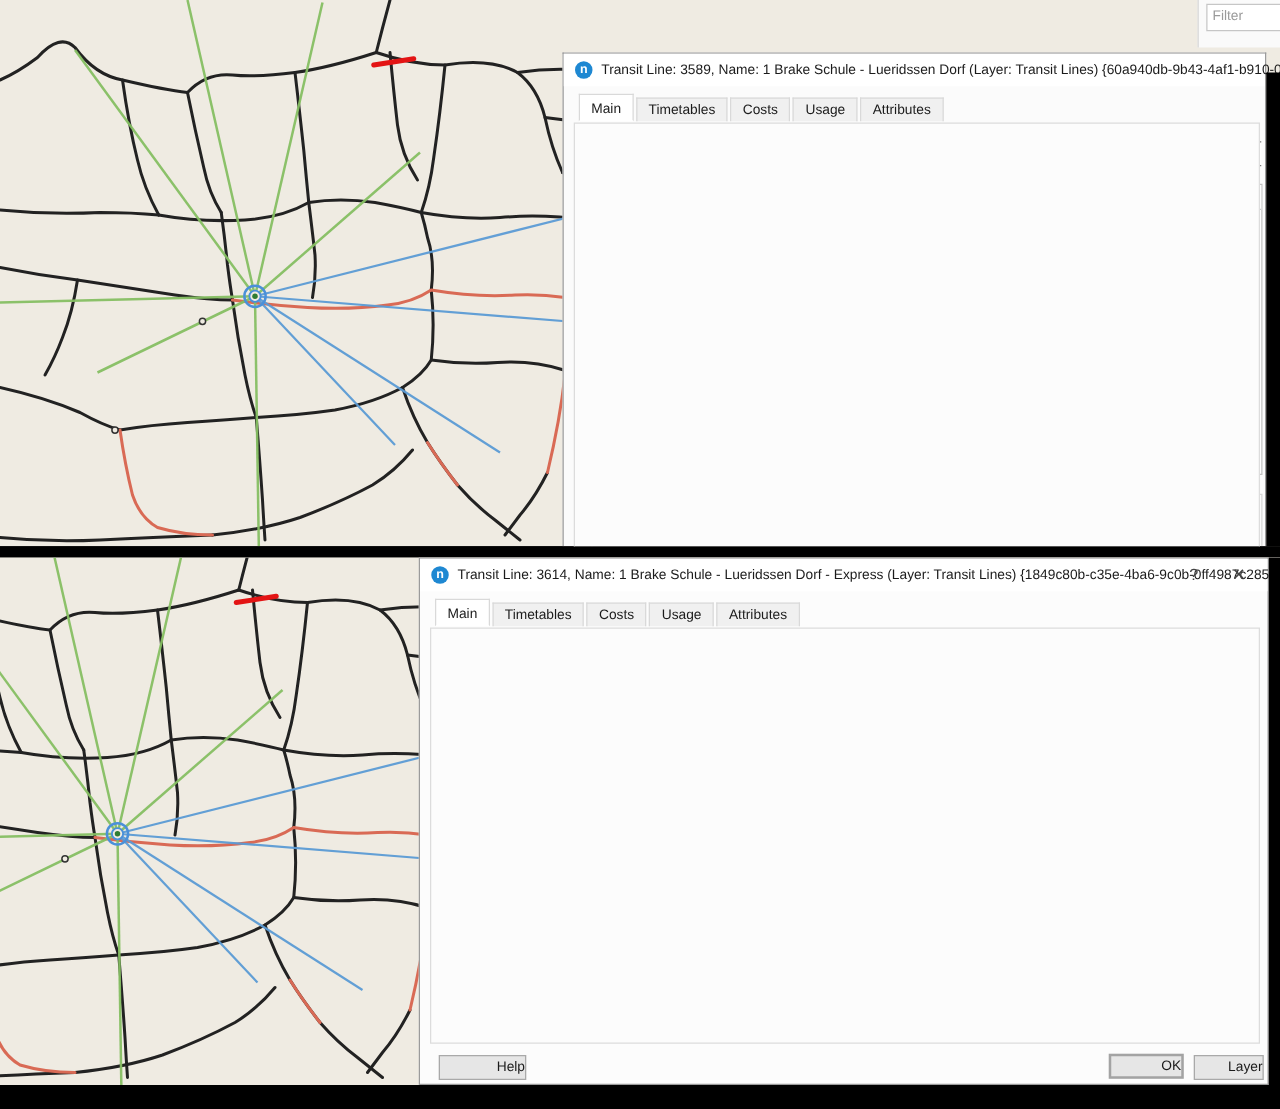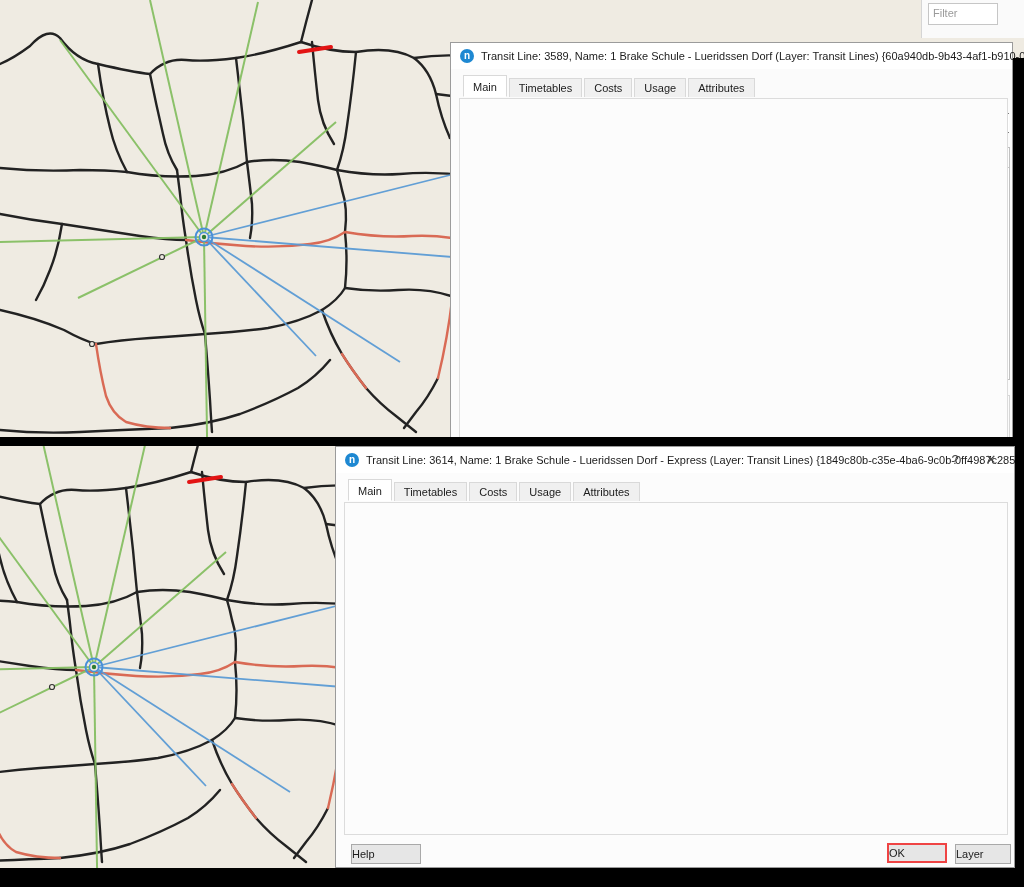--- a/index.html
+++ b/index.html
@@ -23,30 +23,30 @@
   .tbl { position:absolute; background:#fff; border:1px solid #c0c0c0; }
   .thead { position:absolute; left:0; top:0; right:0; height:20px; border-bottom:1px solid #c8c8c8; background:#fdfdfd; }
   .thead .hcell { position:absolute; top:3px; font-size:11px; color:#1b1b1b; text-align:center; }
   .coldiv { position:absolute; top:0; bottom:0; width:1px; background:#c8c8c8; }
   .combo { position:absolute; height:24px; background:linear-gradient(#e8e8e8,#d2d2d2); border:1px solid #8f8f8f; display:flex; align-items:center; font-size:11px; color:#1b1b1b; padding-left:4px; }
   .combo .lbl { flex:1; }
   .combo svg.chev { margin-right:6px; }
   .secrow { position:absolute; font-size:11px; color:#1b1b1b; white-space:nowrap; }
   .groupbox { position:absolute; border:1px solid #d6d6d6; }
   .gb-label { position:absolute; top:-7px; left:8px; background:#fcfcfc; padding:0 4px; font-size:11px; color:#1b1b1b; }
-  .btn { position:absolute; background:#e6e6e6; border:1px solid #a9a9a9; font-size:11px; color:#1b1b1b; text-align:left; line-height:18px; height:20px; }
-  .btn.default { border:2px solid #ef4444; line-height:16px; }
+  .btn { position:absolute; background:#e6e6e6; border:1px solid #a9a9a9; font-size:11px; color:#1b1b1b; text-align:right; line-height:18px; height:20px; }
+  .btn.default { border:2px solid #a3a3a3; line-height:16px; }
   .cbrow { position:absolute; display:flex; align-items:center; font-size:11px; color:#1b1b1b; }
   .cbbox { width:13px; height:13px; background:#fff; border:1px solid #555; margin-right:5px; font-size:11px; line-height:12px; text-align:center; color:#111; }
   .scroll { position:absolute; width:13px; background:#f0f0f0; border-left:1px solid #d0d0d0; }
   .scroll .arr { position:absolute; left:0; right:0; height:14px; font-size:8px; color:#505050; text-align:center; line-height:14px; }
   .scroll .thumb { position:absolute; left:1px; right:1px; background:#c6c6c6; }
   .blackstrip { position:absolute; background:#000; }
   
-  #filterpanel { position:absolute; right:0; top:0; width:103px; height:38px; background:#fafafa; border-left:1px solid #d5d5d5; }
+  #filterpanel { position:absolute; right:0; top:0; width:66px; height:38px; background:#fafafa; border-left:1px solid #d5d5d5; }
   #filterinput { position:absolute; left:6px; top:3px; width:70px; height:22px; background:#fff; border:1px solid #c6c6c6; font-size:11px; color:#9a9a9a; padding:3px 4px; }
 </style>
 </head>
 <body>
 
 <div class="shot" id="topshot">
   <svg class="mapsvg" width="1024" height="437" viewBox="0 0 1024 437">
     <defs>
       <g id="citymap">
         <g fill="none" stroke="#222222" stroke-width="2.4" stroke-linecap="round">

